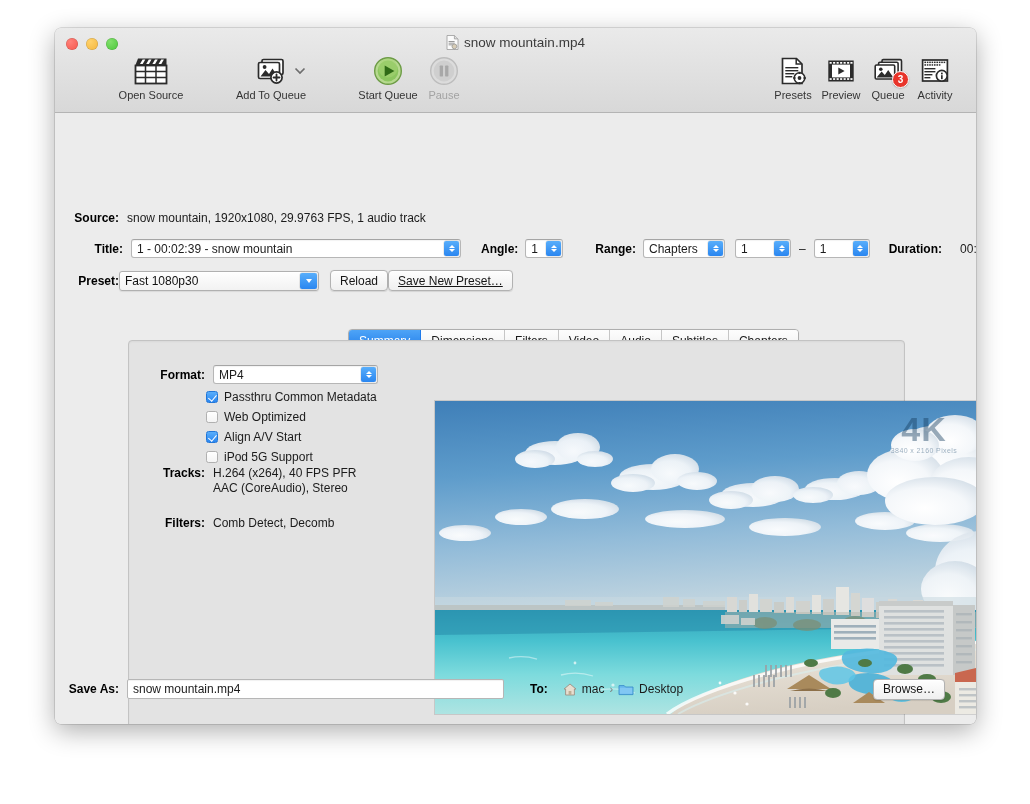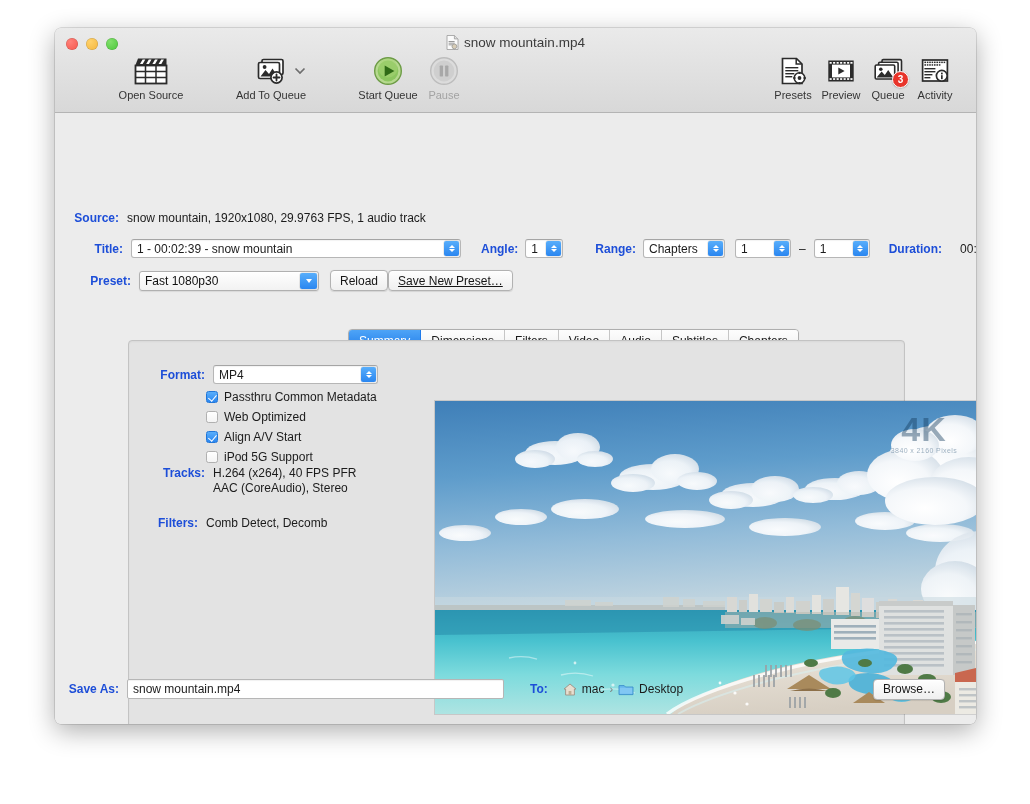--- a/index.html
+++ b/index.html
@@ -93,21 +93,21 @@
   .body {
     flex: 1;
     background: #ececec;
     position: relative;
     padding: 0 0;
   }
 
   .row { display: flex; align-items: center; }
   .lab {
     font-size: 12px;
-    color: #1d4ed8;
+    color: #000000;
     font-weight: bold;
     text-align: right;
   }
   .val { font-size: 12px; color: #1b1b1b; }
 
   
   .field {
     background: #fff;
     border: 1px solid #b6b6b6;
     border-top-color: #a5a5a5;
@@ -532,22 +532,22 @@
               <span class="ar up"></span>
               <span class="ar dn"></span>
             </span>
         </div>
 
         <div class="lab" style="margin-left:19px;">Duration:</div>
         <div class="val" style="margin-left:18px;">00:02:39</div>
       </div>
 
       <div style="position:absolute;left:0;top:157px;display:flex;align-items:center;">
-        <div class="lab" style="width:64px;margin-left:12px;">Preset:</div>
-        <div class="popup" style="margin-left:8px;width:180px;">
+        <div class="lab" style="width:64px;">Preset:</div>
+        <div class="popup" style="width:200px;">
           <span>Fast 1080p30</span>
           <span class="chev">
               <span class="ar"></span>
             </span>
         </div>
         <div class="btn" style="margin-left:11px;min-width:54px;">Reload</div>
         <div class="btn" style="min-width:118px;text-decoration:underline;">Save New Preset…</div>
       </div>
 
       <div class="tabbar">
@@ -593,21 +593,21 @@
         </div>
 
         <div style="position:absolute;left:28px;top:125px;display:flex;">
           <div class="lab" style="width:48px;">Tracks:</div>
           <div style="margin-left:8px;font-size:12px;color:#1b1b1b;line-height:15px;">
             <div>H.264 (x264), 40 FPS PFR</div>
             <div>AAC (CoreAudio), Stereo</div>
           </div>
         </div>
 
-        <div style="position:absolute;left:21px;top:175px;display:flex;">
+        <div style="position:absolute;left:28px;top:175px;display:flex;">
           <div class="lab" style="width:48px;">Filters:</div>
           <div class="val" style="margin-left:8px;">Comb Detect, Decomb</div>
         </div>
 
 
         <div class="preview">
           <svg width="549" height="313" viewBox="0 0 549 313" preserveAspectRatio="none">
             <defs>
               <linearGradient id="sky" x1="0" y1="0" x2="0.15" y2="1">
                 <stop offset="0" stop-color="#3f7fb8"></stop>

